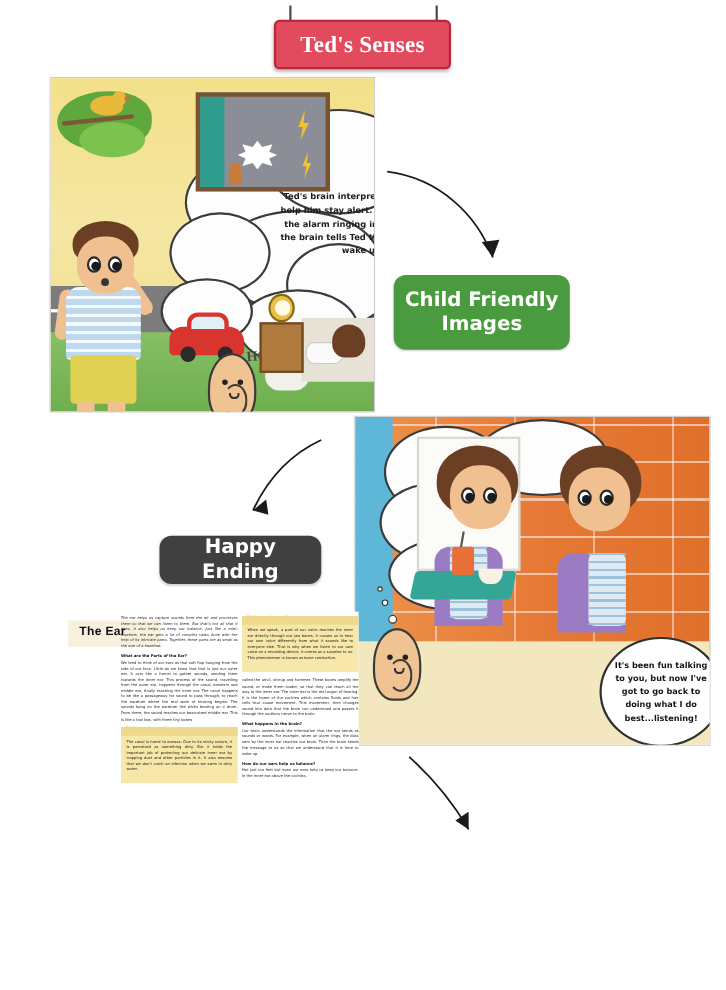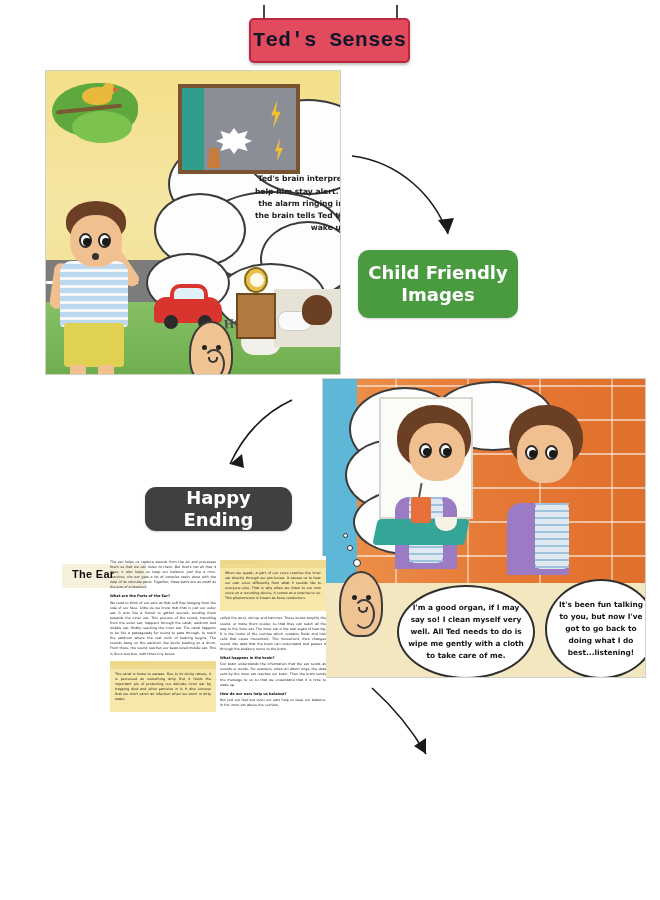--- a/index.html
+++ b/index.html
@@ -15,22 +15,22 @@
 
   
   .banner {
     position: absolute; left: 249px; top: 18px; width: 161px; height: 45px;
     background: #e24a5e; border-radius: 5px;
     border: 2px solid #b8273c;
     display: flex; align-items: center; justify-content: center;
     box-shadow: 0 2px 3px rgba(0,0,0,.25);
   }
   .banner-text {
-    color: #0f172a; font-size: 21px; font-weight: bold; letter-spacing: .2px;
-    font-family: Liberation Mono, monospace;
+    color: #ffffff; font-size: 21px; font-weight: bold; letter-spacing: .2px;
+    font-family: Liberation Serif, serif;
   }
   .hook { position:absolute; width:2px; height:14px; background:#4a4a4a; top:5px; }
   .hook.l { left: 263px; }
   .hook.r { left: 396px; }
 
   
   .pill {
     position: absolute; border-radius: 11px;
     display: flex; align-items: center; justify-content: center;
     text-align: center; color: #fff; font-weight: bold;
@@ -355,23 +355,20 @@
     <div class="ear-char2">
       <div class="ear-spiral"></div>
       <div class="ear-eye" style="left:11px;"></div>
       <div class="ear-eye" style="left:25px;"></div>
       <div class="ear-mouth"></div>
     </div>
     <div class="thoughtdot" style="left:30px;top:180px;width:8px;height:8px;"></div>
     <div class="thoughtdot" style="left:24px;top:166px;width:6px;height:6px;"></div>
     <div class="thoughtdot" style="left:20px;top:154px;width:5px;height:5px;"></div>
 
-    <div class="bubble-l">
-      <p>I'm a good organ, if I may say so! I clean myself very well. All Ted needs to do is wipe me gently with a cloth to take care of me.</p>
-    </div>
     <div class="bubble-r">
       <p>It's been fun talking to you, but now I've got to go back to doing what I do best...listening!</p>
     </div>
   </div>
 
   <svg class="arrow-svg" style="left:370px;top:686px;" width="100" height="86">
     <path d="M2,2 C22,20 42,44 56,68" stroke="#1a1a1a" stroke-width="1.6" fill="none"></path>
     <path d="M56,68 L44,60 L56,52 Z" fill="#1a1a1a"></path>
   </svg>
 

